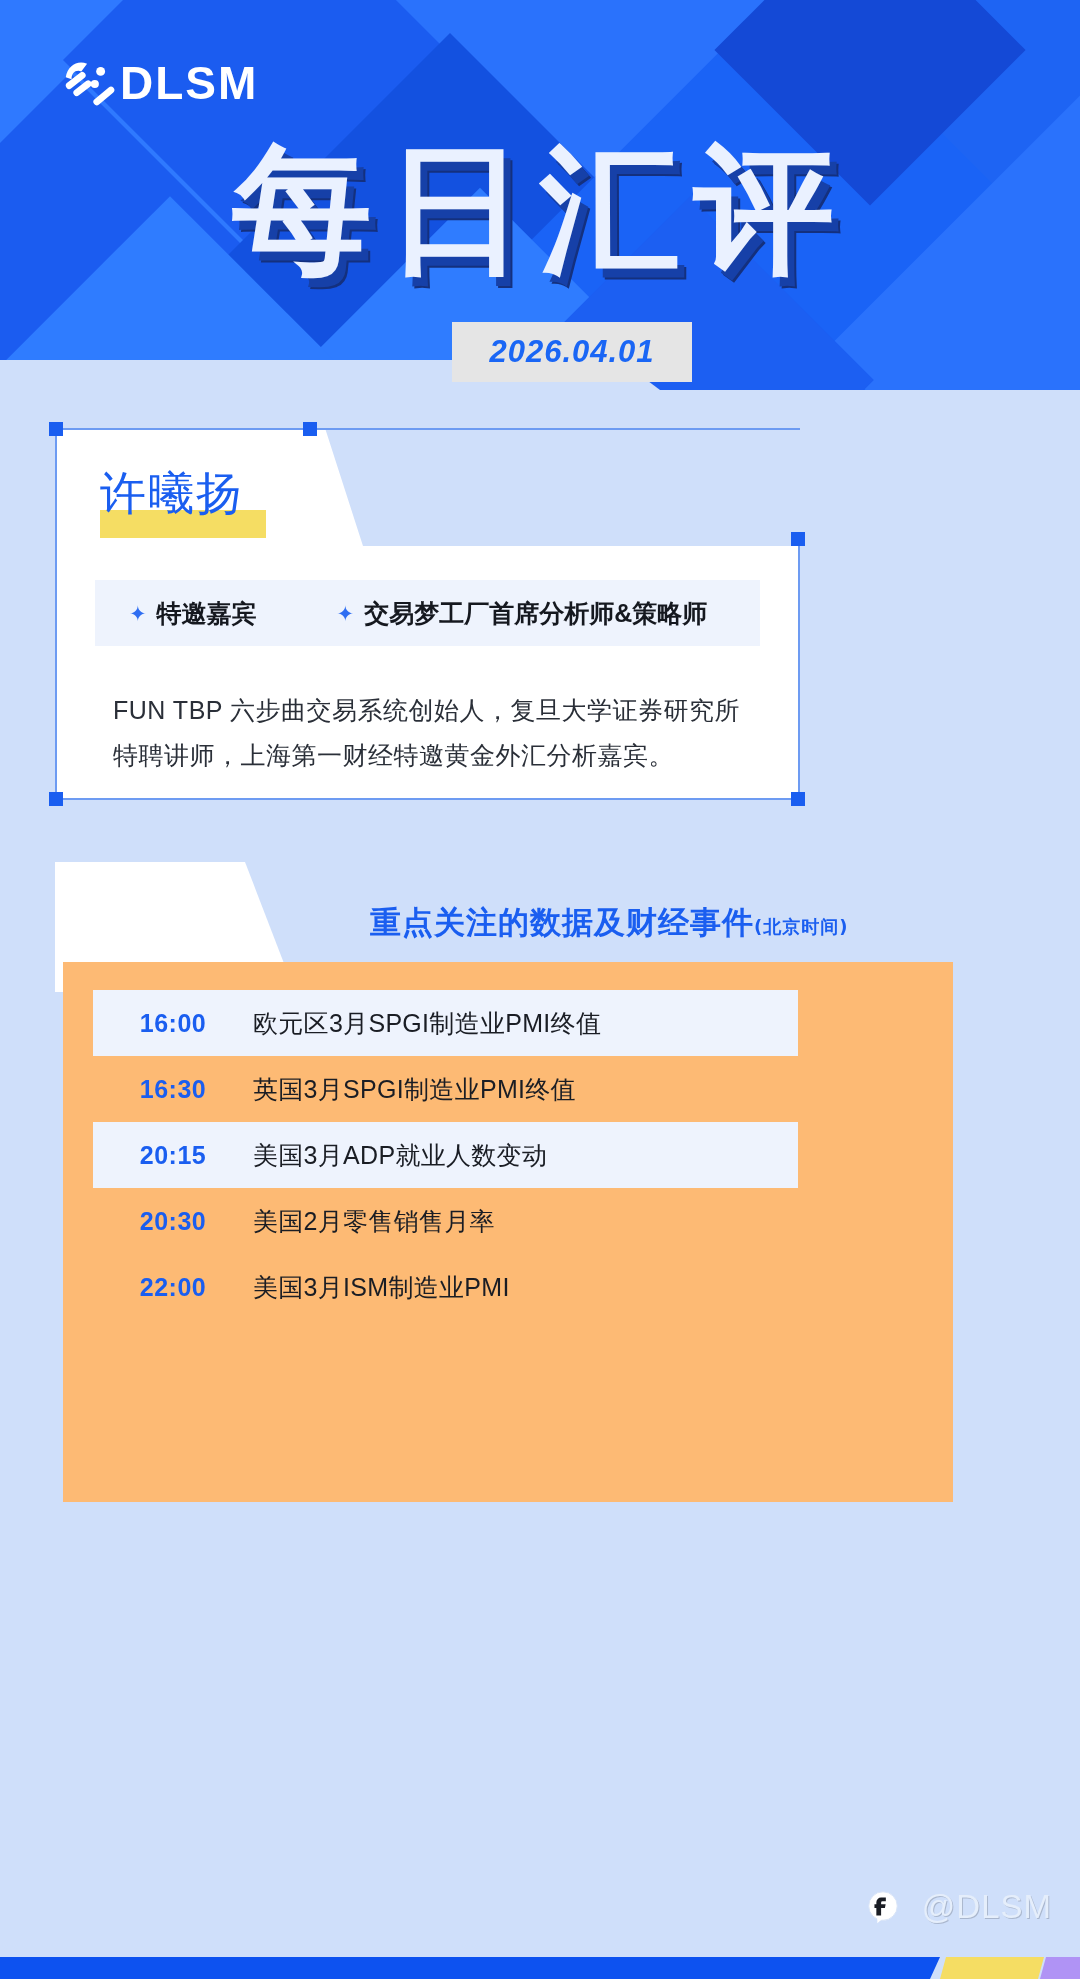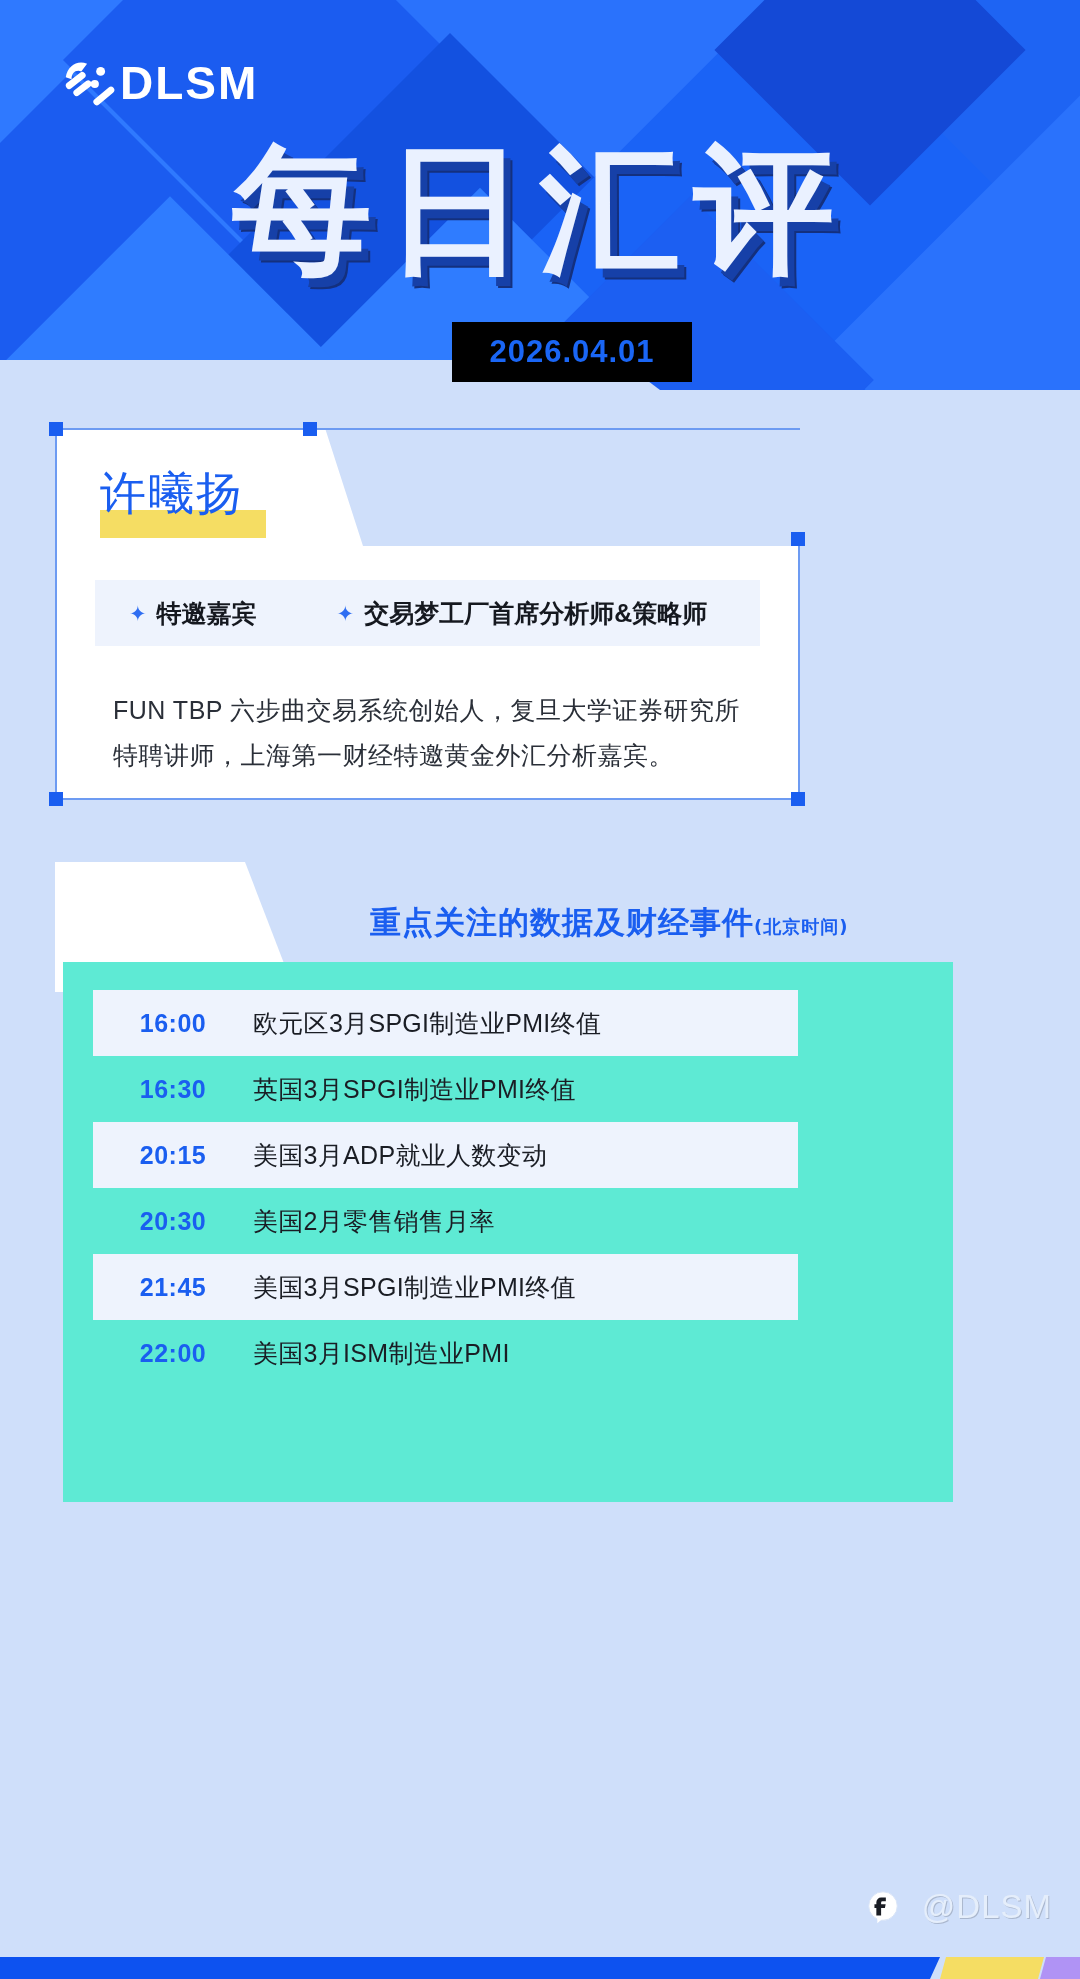--- a/index.html
+++ b/index.html
@@ -51,22 +51,22 @@
     position:absolute; left:0; top:140px; width:1080px; text-align:center;
     font-size:140px; font-weight:900; letter-spacing:14px;
     color:#eaf1ff; z-index:4; line-height:1;
     text-shadow: 7px 9px 0 #1640a8, 9px 11px 0 #14307e;
     font-family:"DejaVu Sans","Liberation Sans",sans-serif;
   }
 
   
   .date-badge{
     position:absolute; left:452px; top:322px; width:240px; height:60px;
-    background:#000000; z-index:6;
-    display:flex; align-items:center; justify-content:center;
+    background:#e5e5e5; z-index:6;
+    display:flex; align-items:center; justify-content:center;font-style:italic;
   }
   .date-badge span{ color:#1a66f5; font-size:31px; font-weight:700; letter-spacing:1px; }
 
   
   .expert-wrap{ position:absolute; left:55px; top:428px; width:745px; height:372px; }
   .expert-card{
     position:absolute; left:0; top:0; width:745px; height:372px;
     background:#ffffff;
     clip-path:polygon(0 0, 270px 0, 308px 118px, 745px 118px, 745px 372px, 0 372px);
   }
@@ -128,21 +128,21 @@
   }
   .cal-subtitle{
     position:absolute; left:315px; top:40px;
     font-size:31px; font-weight:900; color:#1a5ef0; letter-spacing:1px;
     font-family:"DejaVu Sans","Liberation Sans",sans-serif;
   }
   .cal-subtitle .tz{ font-size:18px; font-weight:700; }
 
   .cal-body{
     position:absolute; left:8px; top:100px; width:890px; height:540px;
-    background:#5eead4;
+    background:#fdba74;
   }
   .rows{ position:absolute; left:30px; top:28px; width:705px; }
   .row{ height:66px; display:flex; align-items:center; }
   .row.alt{ background:#eef3fd; }
   .row .time{
     width:160px; text-align:center; font-size:25px; font-weight:700; color:#1a5ef0;
     letter-spacing:0.5px;
   }
   .row .evt{ font-size:25px; color:#1a1d24; letter-spacing:0.3px; }
 
@@ -254,24 +254,20 @@
           <div class="evt">英国3月SPGI制造业PMI终值</div>
         </div>
         <div class="row alt">
           <div class="time">20:15</div>
           <div class="evt">美国3月ADP就业人数变动</div>
         </div>
         <div class="row">
           <div class="time">20:30</div>
           <div class="evt">美国2月零售销售月率</div>
         </div>
-        <div class="row alt">
-          <div class="time">21:45</div>
-          <div class="evt">美国3月SPGI制造业PMI终值</div>
-        </div>
         <div class="row">
           <div class="time">22:00</div>
           <div class="evt">美国3月ISM制造业PMI</div>
         </div>
       </div>
   </div>
 </div>
 
 <div class="watermark">
   <svg class="wm-icon" viewBox="0 0 40 40">

